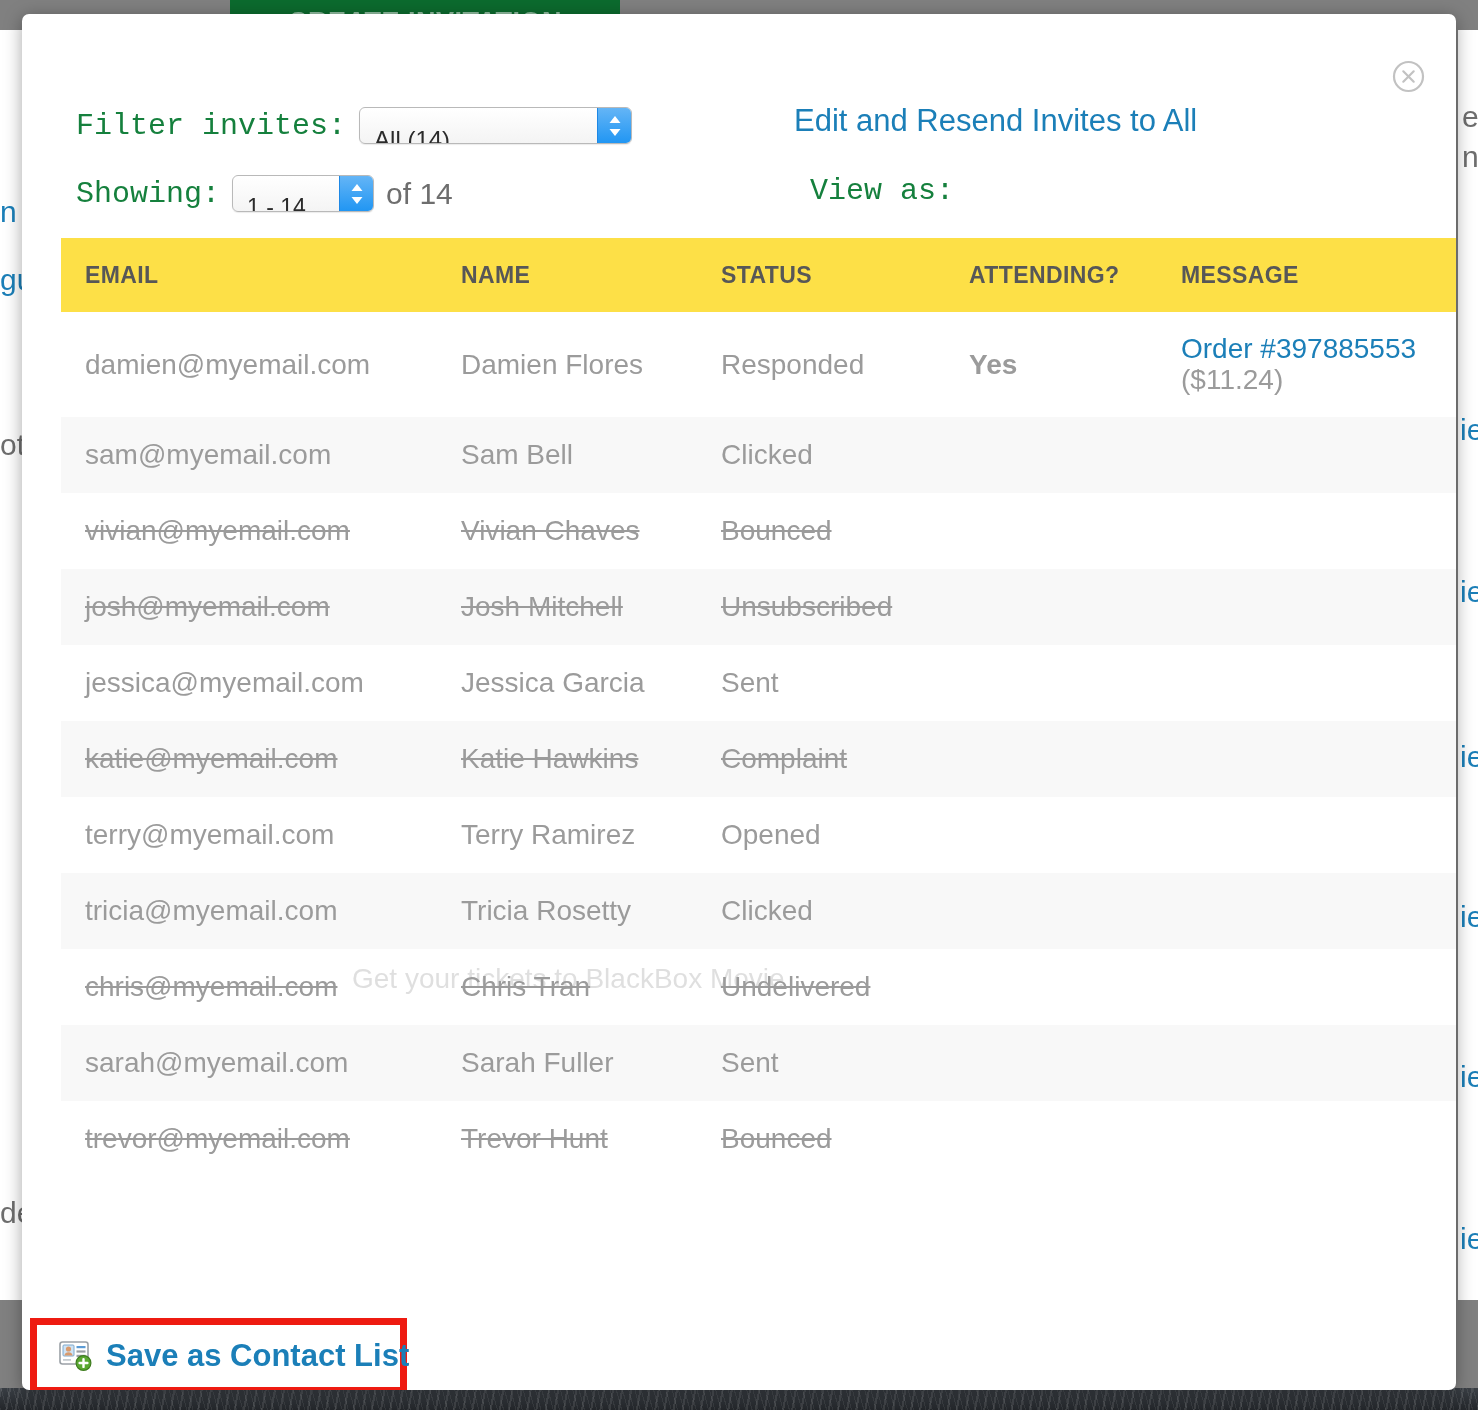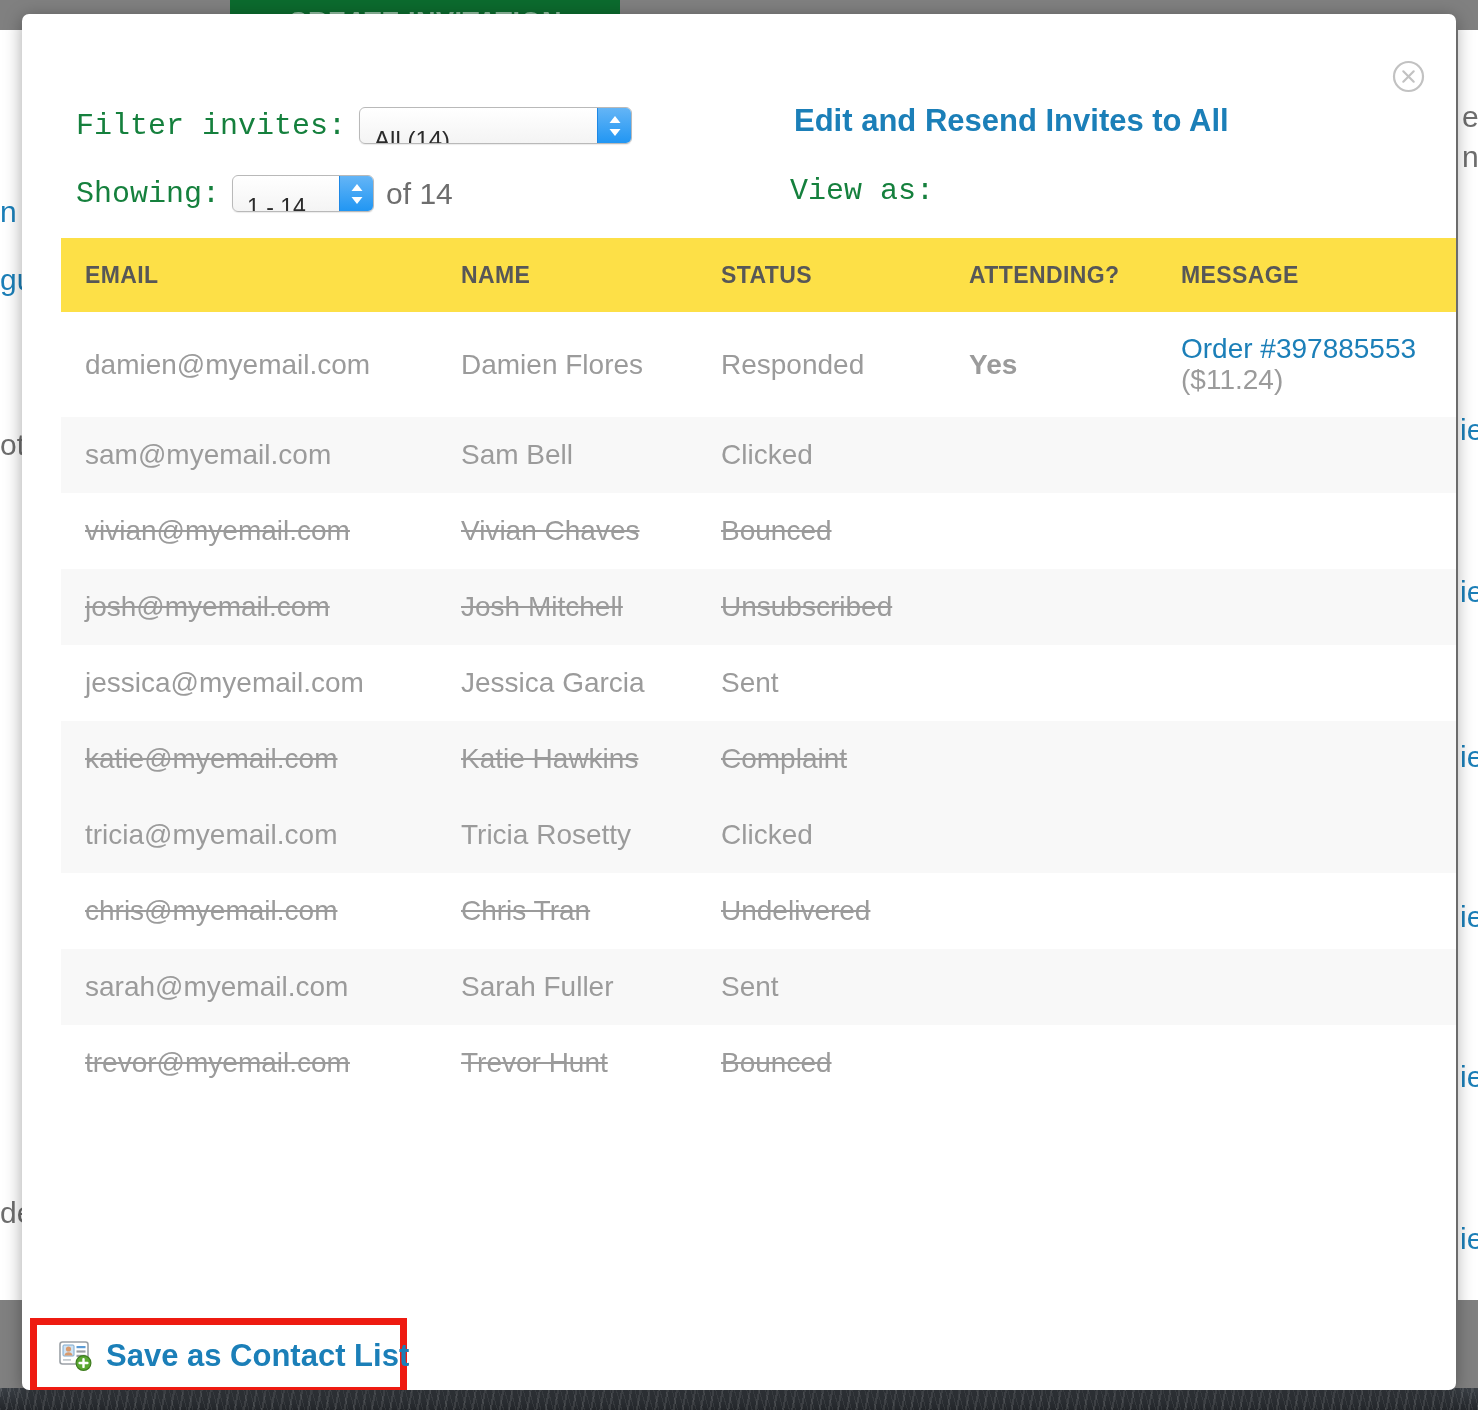--- a/index.html
+++ b/index.html
@@ -116,25 +116,25 @@
   .mac-select.wide { width: 273px; }
   .mac-select.narrow { width: 142px; }
   .mac-select.narrow .sel-val { font-size: 23px; }
   .sel-arrows svg { display:block; }
 
   .of-count { color: #6e6e6e; font-size: 30px; }
 
   
   .link-resend {
     position: absolute; left: 772px; top: 89px;
-    color: #1b7fb8; font-size: 31px; font-weight: bold;
+    color: #1b7fb8; font-size: 31px; font-weight: normal;
     text-decoration: none; cursor: pointer; white-space: nowrap;
   }
   .row-viewas {
-    position: absolute; left: 768px; top: 160px;
+    position: absolute; left: 788px; top: 160px;
     display: flex; align-items: center;
   }
   .row-viewas .lbl { margin-right: 10px; }
   .radio-group { display: flex; align-items: center; }
   .radio-opt { display: flex; align-items: center; cursor: pointer; }
   .radio-opt + .radio-opt { margin-left: 18px; }
   .radio {
     width: 26px; height: 26px; border-radius: 50%;
     border: 2px solid #b0b0b0; background: #fff;
     display: inline-block; position: relative; flex: 0 0 auto;
@@ -331,20 +331,27 @@
           <td class="attending"></td>
           <td class="message"></td>
         </tr>
         <tr class="row-alt row-struck">
           <td class="strikable">katie@myemail.com</td>
           <td class="strikable">Katie Hawkins</td>
           <td class="strikable">Complaint</td>
           <td class="attending"></td>
           <td class="message"></td>
         </tr>
+        <tr>
+          <td class="strikable">terry@myemail.com</td>
+          <td class="strikable">Terry Ramirez</td>
+          <td class="strikable">Opened</td>
+          <td class="attending"></td>
+          <td class="message"></td>
+        </tr>
         <tr class="row-alt">
           <td class="strikable">tricia@myemail.com</td>
           <td class="strikable">Tricia Rosetty</td>
           <td class="strikable">Clicked</td>
           <td class="attending"></td>
           <td class="message"></td>
         </tr>
         <tr class="row-struck">
           <td class="strikable">chris@myemail.com</td>
           <td class="strikable">Chris Tran</td>

